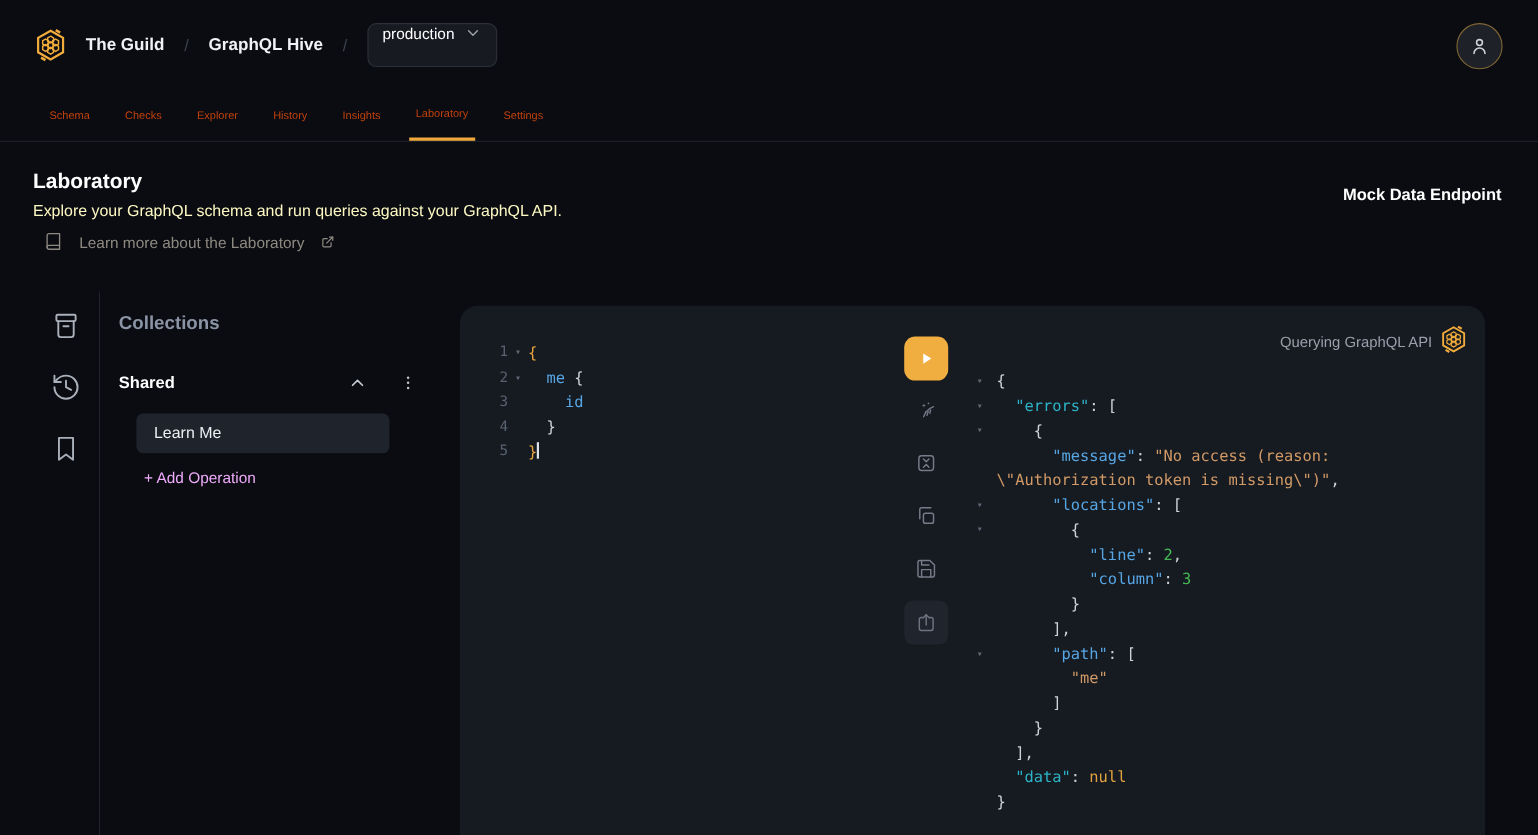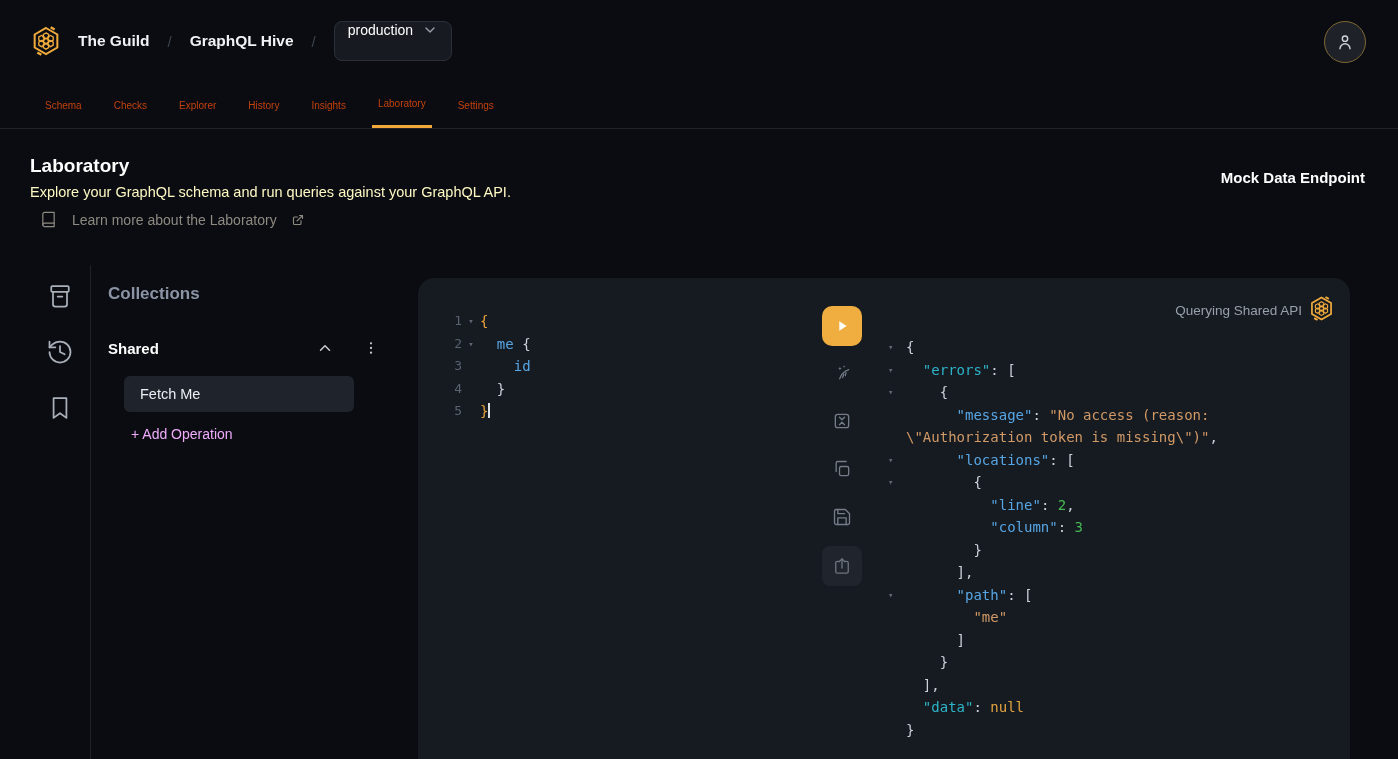--- a/index.html
+++ b/index.html
@@ -207,21 +207,21 @@
     <span>
       <svg width="16" height="16" viewBox="0 0 24 24" fill="currentColor">
           <circle cx="12" cy="5" r="1.7"></circle>
           <circle cx="12" cy="12" r="1.7"></circle>
           <circle cx="12" cy="19" r="1.7"></circle>
         </svg>
     </span>
   </button>
 </div>
 <div class="collection-items">
-    <div class="c-item">Fetch Me</div>
+    <div class="c-item">Learn Me</div>
   </div>
 <div class="add-op">+ Add Operation</div>
 
 <section class="gql-panel">
   <div class="editor">
       <div class="cl">
         <span class="ln">1</span>
         <span class="fold">▾</span>
         <span class="code"><span class="c-am">{</span></span>
       </div>
@@ -295,21 +295,21 @@
   <button class="share-btn">
     <span>
       <svg width="20" height="20" viewBox="0 0 24 24" fill="none" stroke="currentColor" stroke-width="1.6" stroke-linecap="round" stroke-linejoin="round">
           <path d="M8 6.5H6.5a2 2 0 0 0-2 2v10a2 2 0 0 0 2 2h11a2 2 0 0 0 2-2v-10a2 2 0 0 0-2-2H16"></path>
           <line x1="12" y1="14.5" x2="12" y2="3.5"></line>
           <polyline points="8.5,7 12,3.5 15.5,7"></polyline>
         </svg>
     </span>
   </button>
 
-  <span class="resp-status">Querying Shared API</span>
+  <span class="resp-status">Querying GraphQL API</span>
   <span class="resp-logo">
     <svg width="27" height="27" viewBox="0 0 48 48">
         <use href="#hive-mark"></use>
       </svg>
   </span>
   <div class="response">
       <div class="cl">
         <span class="fold">▾</span>
         <span class="code"><span class="c-p">{</span></span>
       </div>

